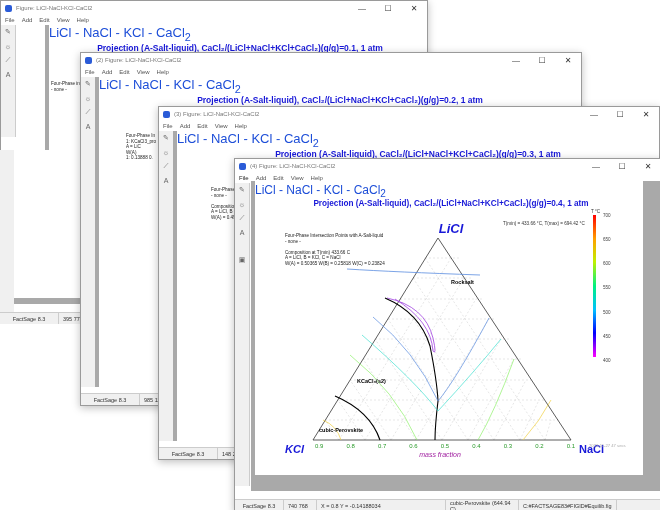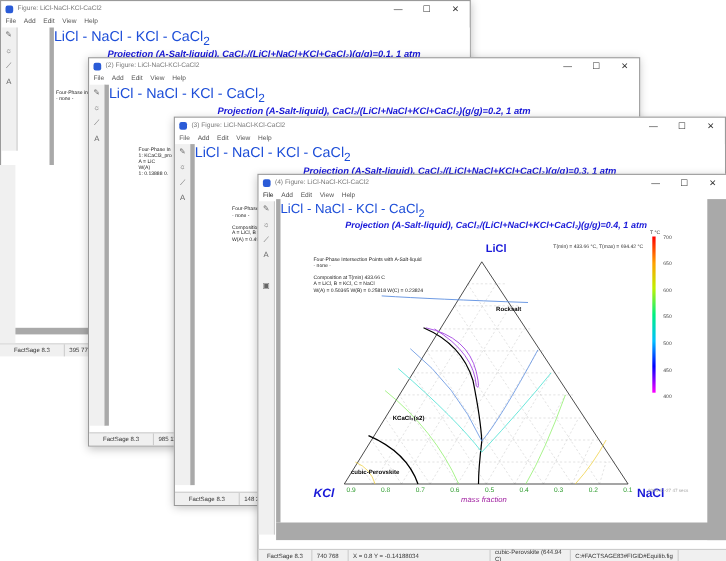--- a/index.html
+++ b/index.html
@@ -7,21 +7,21 @@
   .win{position:absolute;background:#fff;border:1px solid #9a9a9a;box-shadow:0 2px 8px rgba(0,0,0,0.25);overflow:hidden;}
   .tb{height:14px;display:flex;align-items:center;font-size:6px;color:#777;padding-left:4px;}
   .tb .logo{width:7px;height:7px;background:#2a5bd7;border-radius:2px;margin-right:4px;}
   .ctrls{margin-left:auto;display:flex;}
   .ctrls span{width:26px;text-align:center;font-size:8px;color:#333;}
   .menu{height:10px;font-size:6px;color:#555;display:flex;gap:7px;padding-left:4px;align-items:center;}
   .tools{position:absolute;left:0;top:24px;width:14px;background:#f0f0f0;border-right:1px solid #ccc;}
   .tool{height:14px;display:flex;align-items:center;justify-content:center;font-size:7px;color:#666;}
   .canvas{position:absolute;background:#fff;border-left:4px solid #a9a9a9;}
   .hdr1{color:#1d4ed8;font-weight:normal;text-align:left;}
-  .hdr2{color:#1818d8;font-weight:bold;font-style:italic;text-align:center;}
+  .hdr2{color:#1818d8;font-weight:bold;text-align:center;}
   .status{position:absolute;height:11px;background:#f0f0f0;border-top:1px solid #ccc;font-size:5.5px;color:#333;display:flex;align-items:center;}
   .status span{border-right:1px solid #ccc;padding:0 4px;height:100%;display:flex;align-items:center;}
   .grey{position:absolute;background:#a9a9a9;}
   .small{font-size:4.6px;color:#222;position:absolute;line-height:5.5px;}
 </style>
 </head>
 <body>
 
 <div class="win" style="left:0;top:0;width:426px;height:150px;">
   <div class="tb">
@@ -226,21 +226,21 @@
             <stop offset="0.17" stop-color="#ffa000"></stop>
             <stop offset="0.33" stop-color="#c0f000"></stop>
             <stop offset="0.5" stop-color="#00f080"></stop>
             <stop offset="0.67" stop-color="#00c0ff"></stop>
             <stop offset="0.83" stop-color="#0000ff"></stop>
             <stop offset="1" stop-color="#ff00ff"></stop>
           </linearGradient>
         </defs>
       <rect x="338" y="34" width="3" height="142" fill="url(#cb)"></rect>
     </svg>
-    <div style="position:absolute;left:0;top:40px;width:392px;text-align:center;font-size:10px;color:#1818d8;font-weight:bold;">LiCl</div>
+    <div style="position:absolute;left:0;top:40px;width:392px;text-align:center;font-size:13px;color:#1818d8;font-weight:bold;font-style:italic;">LiCl</div>
     <div style="position:absolute;left:30px;top:262px;font-size:11px;color:#1818d8;font-weight:bold;font-style:italic;">KCl</div>
     <div style="position:absolute;left:324px;top:262px;font-size:11px;color:#1818d8;font-weight:bold;">NaCl</div>
     <div style="position:absolute;left:0;top:270px;width:370px;text-align:center;font-size:7px;color:#a020a0;font-style:italic;">mass fraction</div>
     <div style="position:absolute;left:60px;top:262px;width:260px;display:flex;justify-content:space-between;font-size:6px;color:#2a9a2a;">
         <span>0.9</span>
         <span>0.8</span>
         <span>0.7</span>
         <span>0.6</span>
         <span>0.5</span>
         <span>0.4</span>

